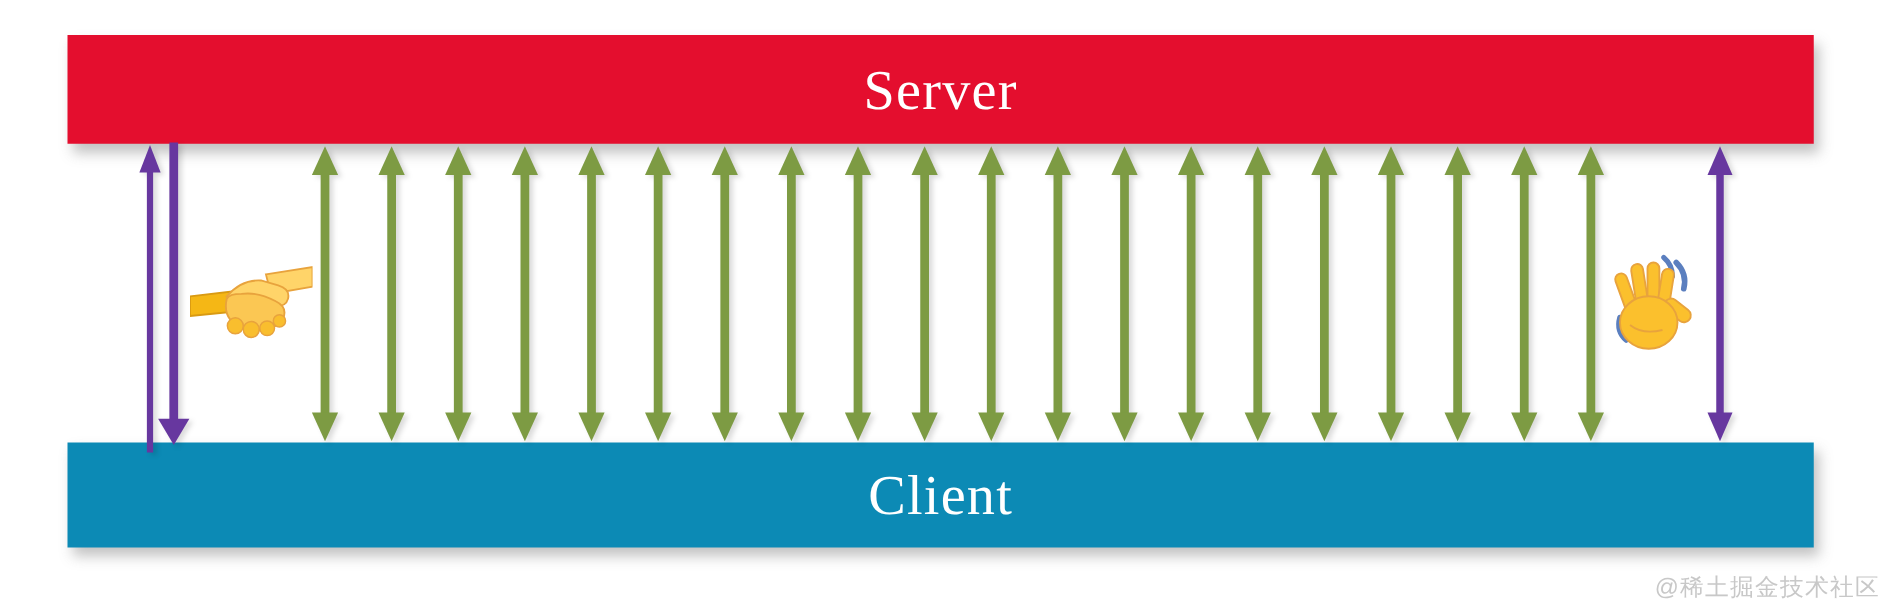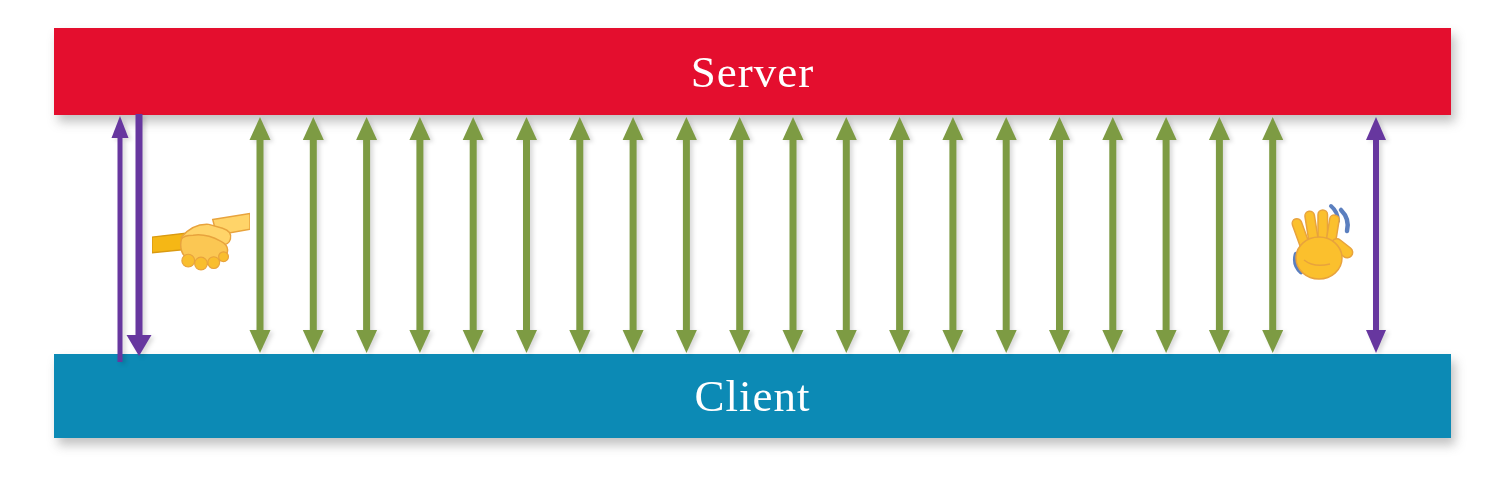--- a/index.html
+++ b/index.html
@@ -188,14 +188,15 @@
       <rect x="8" y="16" width="9.5" height="32" rx="4.7" transform="rotate(-20 13 32)"></rect>
       <rect x="19" y="9" width="9.5" height="36" rx="4.7" transform="rotate(-9 24 27)"></rect>
       <rect x="30" y="8" width="9.5" height="36" rx="4.7"></rect>
       <rect x="40" y="13" width="9.5" height="31" rx="4.7" transform="rotate(9 45 28)"></rect>
       <rect x="44" y="36" width="24" height="11" rx="5.5" transform="rotate(38 48 41)"></rect>
       <ellipse cx="31" cy="56" rx="23" ry="21"></ellipse>
     </g>
     <path d="M16 58 Q26 66 42 62" stroke="#E8A33D" stroke-width="1.5" fill="none"></path>
   </svg>
 
+  <div class="watermark" style="color: rgb(200, 200, 200);">@稀土掘金技术社区</div>
 
 </div>
 
 </body></html>

